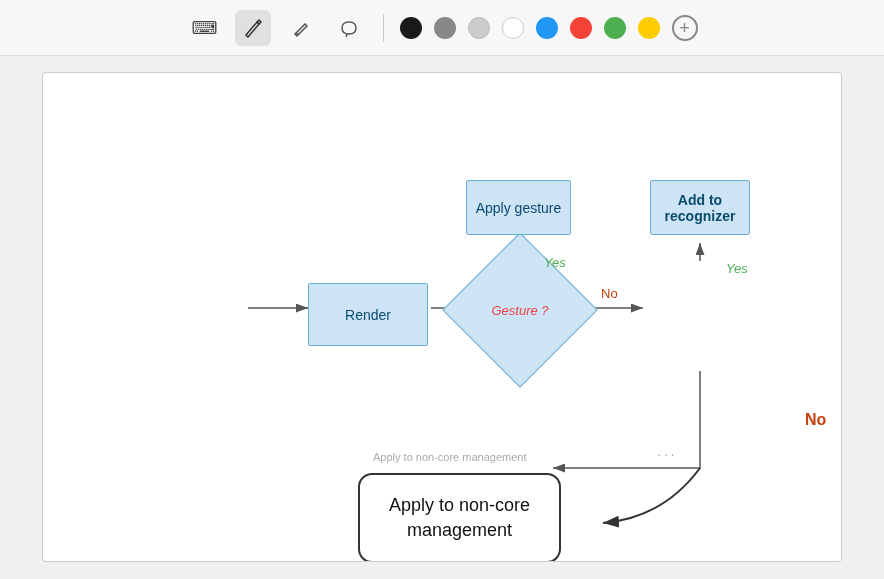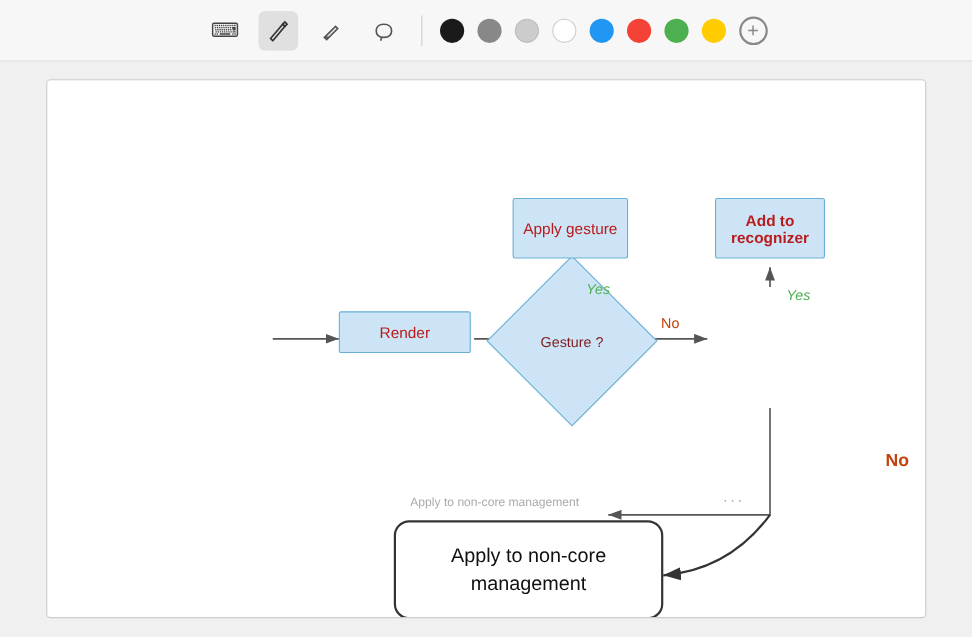--- a/index.html
+++ b/index.html
@@ -85,21 +85,21 @@
     
     .fc-box {
       position: absolute;
       background: #cce4f5;
       border: 1.5px solid #6aafd4;
       display: flex;
       align-items: center;
       justify-content: center;
       text-align: center;
       font-size: 14px;
-      color: #b91c1c;
+      color: #0c4a6e;
       border-radius: 2px;
     }
 
     .fc-diamond {
       position: absolute;
       width: 110px;
       height: 110px;
       display: flex;
       align-items: center;
       justify-content: center;
@@ -110,28 +110,30 @@
       width: 100%;
       height: 100%;
       background: #cce4f5;
       border: 1.5px solid #6aafd4;
       transform: rotate(45deg);
     }
     .fc-diamond-label {
       position: relative;
       z-index: 2;
       font-size: 13px;
-      color: #7f1d1d;
+      color: #ef4444;
+      font-style: italic;
       font-weight: 500;
     }
 
     .label-green {
       color: #4caf50;
       font-size: 13px;
       font-style: italic;
+      margin-left: 11px;
     }
     .label-red {
       color: #c2410c;
       font-size: 13px;
     }
 
     
     .handwritten-box {
       position: absolute;
       border: 2.5px solid #333;
@@ -223,21 +225,21 @@
     <line x1="475" y1="188" x2="475" y2="170" stroke="#555" stroke-width="1.5" marker-end="url(#arrowhead)"></line>
 
     <line x1="530" y1="235" x2="600" y2="235" stroke="#555" stroke-width="1.5" marker-end="url(#arrowhead)"></line>
 
     <line x1="657" y1="188" x2="657" y2="170" stroke="#555" stroke-width="1.5" marker-end="url(#arrowhead)"></line>
 
     <polyline points="657,298 657,395 510,395" stroke="#555" stroke-width="1.5" fill="none" marker-end="url(#arrowhead)"></polyline>
   </svg>
 
 
-  <div class="fc-box" style="left:265px;top:210px;width:120px;height:38px;">
+  <div class="fc-box" style="left:265px;top:210px;width:120px;height:63px;">
     <span>Render</span>
   </div>
 
   <div class="fc-diamond" style="left:422px;top:182px;">
     <div class="fc-diamond-inner"></div>
     <span class="fc-diamond-label">Gesture ?</span>
   </div>
 
 
   <div class="fc-box" style="left:423px;top:107px;width:105px;height:55px;">
@@ -253,21 +255,21 @@
 
   <span class="label-red" style="position:absolute;left:558px;top:213px;">No</span>
 
   <span class="label-green" style="position:absolute;left:672px;top:188px;">Yes</span>
 
   <span class="label-red" style="position:absolute;left:762px;top:338px;font-size:16px;font-weight:bold;">No</span>
 
   <span class="small-label" style="left:330px;top:378px;">Apply to non-core management</span>
   <span class="dots-label" style="left:614px;top:373px;">···</span>
 
-  <div class="handwritten-box" style="left:315px;top:400px;width:245px;height:90px;">
+  <div class="handwritten-box" style="left:315px;top:400px;width:203px;height:90px;">
     <span class="handwritten-text" style="white-space:pre-line;padding:8px;">Apply to non-core
 management</span>
   </div>
 
   <svg style="position:absolute;top:0;left:0;width:100%;height:100%;pointer-events:none;">
     <defs>
       <marker id="arrowhead2" markerWidth="8" markerHeight="6" refX="8" refY="3" orient="auto">
         <polygon points="0 0, 8 3, 0 6" fill="#333"></polygon>
       </marker>
     </defs>

